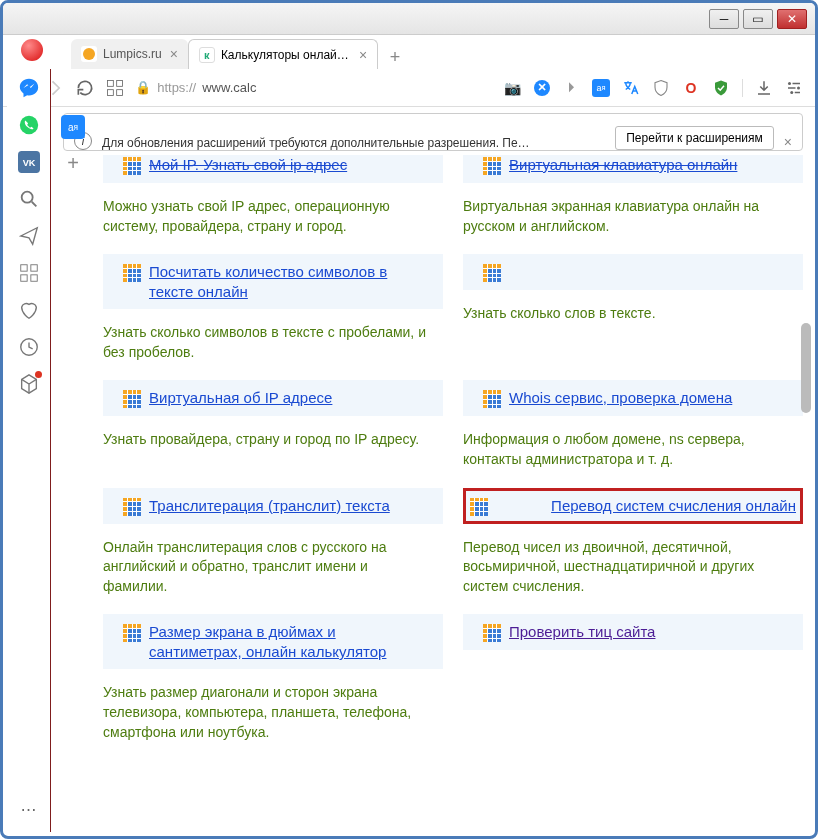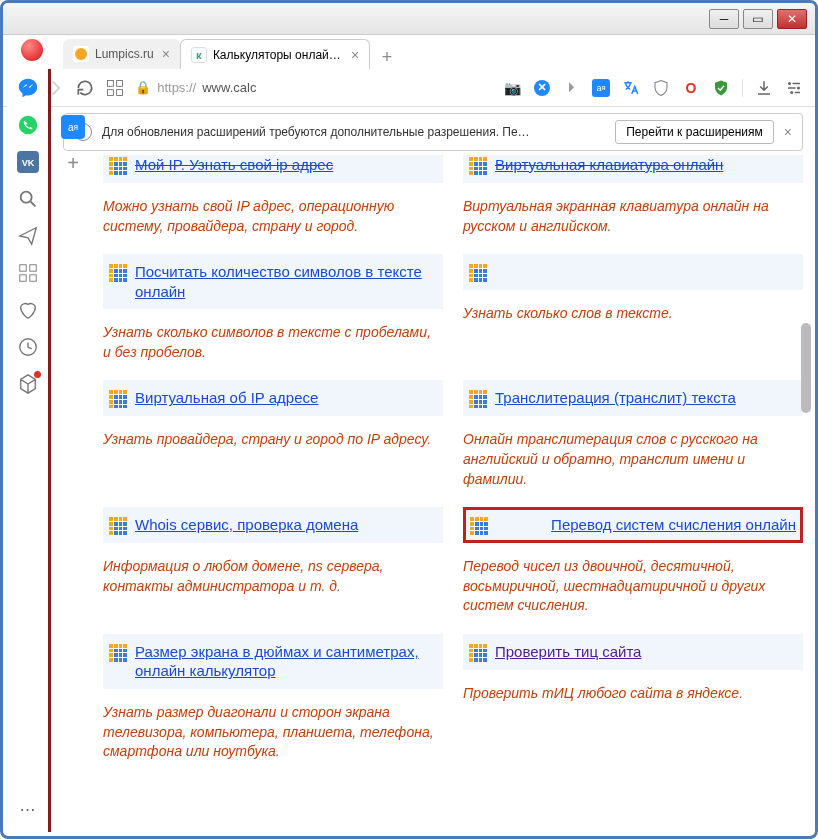--- a/index.html
+++ b/index.html
@@ -11,60 +11,60 @@
 .win-close { background: linear-gradient(to bottom, #e07070, #c03030); color: #fff; border-color: #a02020; }
 
 
 .tabstrip { height: 34px; background: #fff; display: flex; align-items: flex-end; padding-left: 60px; position: relative; }
 .opera-logo { position: absolute; left: 18px; top: 4px; width: 22px; height: 22px; border-radius: 50%; background: radial-gradient(circle at 35% 30%, #ff8a8a, #d90f0f); }
 .tab { height: 30px; display: flex; align-items: center; padding: 0 10px; border-top-left-radius: 6px; border-top-right-radius: 6px; font-size: 12px; color: #555; max-width: 200px; }
 .tab .favicon { width: 16px; height: 16px; margin-right: 6px; flex-shrink: 0; display: flex; align-items: center; justify-content: center; border-radius: 3px; font-size: 11px; }
 .tab .tab-title { overflow: hidden; white-space: nowrap; text-overflow: ellipsis; flex: 1; max-width: 130px; }
 .tab .tab-close { margin-left: 8px; font-size: 14px; color: #888; cursor: pointer; }
 .tab.active { background: #fff; border: 1px solid #ccc; border-bottom: none; color: #000; }
-.tab.inactive { background: #f0f0f0; }
+.tab.inactive { background: #f0f0f0; margin-left: 8px; }
 .newtab { width: 26px; height: 24px; display: flex; align-items: center; justify-content: center; color: #888; font-size: 18px; cursor: pointer; margin-left: 4px; }
 
 
 .toolbar { height: 38px; display: flex; align-items: center; padding: 0 12px; border-bottom: 1px solid #ddd; gap: 10px; }
 .tbtn { width: 20px; height: 20px; display: flex; align-items: center; justify-content: center; color: #666; cursor: pointer; }
 .tbtn.disabled { color: #ccc; }
 .addrbar { display: flex; align-items: center; gap: 6px; font-size: 13px; color: #555; }
 .addrbar .lock { color: #3a9a3a; }
 .toolbar-icons { display: flex; align-items: center; gap: 12px; margin-left: auto; }
 .ticon { width: 18px; height: 18px; display: flex; align-items: center; justify-content: center; font-size: 14px; }
 
 
-.notifybar { height: 38px; margin: 6px 12px 6px 60px; border: 1px solid #ccc; border-radius: 4px; display: flex; align-items: center; padding: 0 10px; font-size: 12px; color: #333; gap: 10px; }
+.notifybar { height: 38px; margin: 6px 12px 6px 60px; border: 1px solid #ccc; border-radius: 4px; display: flex; align-items: flex-end; padding: 0 10px; font-size: 12px; color: #333; gap: 10px; }
 .notifybar .ninfo { width: 18px; height: 18px; border: 1px solid #888; border-radius: 50%; display: flex; align-items: center; justify-content: center; font-style: italic; font-size: 11px; }
 .notifybar .ntext { flex: 1; overflow: hidden; white-space: nowrap; text-overflow: ellipsis; }
 .notifybar .nbtn { border: 1px solid #bbb; border-radius: 3px; padding: 4px 10px; background: #fff; cursor: pointer; font-size: 12px; }
 .notifybar .nclose { cursor: pointer; color: #888; font-size: 14px; }
 
 
-.sidebar { position: absolute; left: 4px; top: 66px; width: 44px; bottom: 4px; background: #fff; border-right: 3px solid #7f1d1d; display: flex; flex-direction: column; align-items: center; padding-top: 8px; gap: 15px; }
+.sidebar { position: absolute; left: 4px; top: 66px; width: 44px; bottom: 4px; background: #fff; border-right: 1px solid #7f1d1d; display: flex; flex-direction: column; align-items: center; padding-top: 8px; gap: 15px; }
 .sbicon { width: 22px; height: 22px; display: flex; align-items: center; justify-content: center; font-size: 16px; color: #666; cursor: pointer; position: relative; }
 
 
 .subbar { position: absolute; left: 52px; top: 112px; width: 36px; display: flex; flex-direction: column; align-items: center; gap: 12px; }
 .subbar .subicon { width: 24px; height: 24px; display: flex; align-items: center; justify-content: center; border-radius: 4px; cursor: pointer; }
 
 
 .content { position: absolute; left: 100px; right: 12px; top: 152px; bottom: 4px; overflow: hidden; }
 .grid { display: grid; grid-template-columns: 1fr 1fr; gap: 10px 20px; }
 .card { min-height: 80px; padding-bottom: 8px; }
-.card-head { display: flex; align-items: flex-start; gap: 8px; background: #f0f6fc; padding: 8px 6px; }
+.card-head { display: flex; align-items: flex-start; gap: 8px; background: #f0f6fc; padding: 8px 20px; }
 .card-head.highlight { border: 3px solid #c02020; border-radius: 0; padding: 5px 4px; justify-content: space-between; }
 .card-icon { width: 18px; height: 18px; flex-shrink: 0; display: grid; grid-template-columns: repeat(4, 1fr); grid-template-rows: repeat(4, 1fr); gap: 1px; background: #fff; margin-top: 2px; }
 .card-icon span:nth-child(-n+4) { background: #f5a623; }
 .card-icon span:nth-child(n+5) { background: #3a7bd5; }
 .card-icon span:nth-child(4n+1) { background: #f5a623; }
 .card-title { color: #1a4ad1; text-decoration: underline; font-size: 15px; line-height: 1.3; cursor: pointer; }
 .card-title.red { color: #4c1d95; }
-.card-desc { margin-top: 14px; color: #c2410c; font-size: 14px; line-height: 1.4; padding-right: 8px; font-style: italic; }
+.card-desc { margin-top: 14px; color: #4d7c0f; font-size: 14px; line-height: 1.4; padding-right: 8px; }
 .truncated-top .card-head { padding-top: 0; }
 .truncated-top .card-title { text-decoration: line-through underline; }
 
 .scrollbar { position: absolute; right: 4px; top: 320px; width: 10px; height: 90px; background: #bbb; border-radius: 5px; }
 
 svg { width: 100%; height: 100%; }
 </style>
 </head>
 <body>
 
@@ -370,49 +370,49 @@
             <span></span>
             <span></span>
             <span></span>
             <span></span>
             <span></span>
             <span></span>
             <span></span>
             <span></span>
             <span></span>
           </div>
+          <a class="card-title">Whois сервис, проверка домена</a>
+        </div>
+        <div class="card-desc">Информация о любом домене, ns сервера, контакты администратора и т. д.</div>
+      </div>
+      <div class="card">
+        <div class="card-head">
+          <div class="card-icon">
+            <span></span>
+            <span></span>
+            <span></span>
+            <span></span>
+            <span></span>
+            <span></span>
+            <span></span>
+            <span></span>
+            <span></span>
+            <span></span>
+            <span></span>
+            <span></span>
+            <span></span>
+            <span></span>
+            <span></span>
+            <span></span>
+          </div>
           <a class="card-title">Транслитерация (транслит) текста</a>
         </div>
         <div class="card-desc">Онлайн транслитерация слов с русского на английский и обратно, транслит имени и фамилии.</div>
       </div>
       <div class="card">
-        <div class="card-head">
-          <div class="card-icon">
-            <span></span>
-            <span></span>
-            <span></span>
-            <span></span>
-            <span></span>
-            <span></span>
-            <span></span>
-            <span></span>
-            <span></span>
-            <span></span>
-            <span></span>
-            <span></span>
-            <span></span>
-            <span></span>
-            <span></span>
-            <span></span>
-          </div>
-          <a class="card-title">Whois сервис, проверка домена</a>
-        </div>
-        <div class="card-desc">Информация о любом домене, ns сервера, контакты администратора и т. д.</div>
-      </div>
-      <div class="card">
         <div class="card-head highlight">
           <div class="card-icon">
             <span></span>
             <span></span>
             <span></span>
             <span></span>
             <span></span>
             <span></span>
             <span></span>
             <span></span>
@@ -468,18 +468,17 @@
             <span></span>
             <span></span>
             <span></span>
             <span></span>
             <span></span>
             <span></span>
             <span></span>
           </div>
           <a class="card-title red">Проверить тиц сайта</a>
         </div>
-        <div class="card-desc">Проверить тИЦ любого сайта в яндексе.</div>
       </div>
     </div>
 </div>
 
 <div class="scrollbar"></div>
 
 </body></html>

